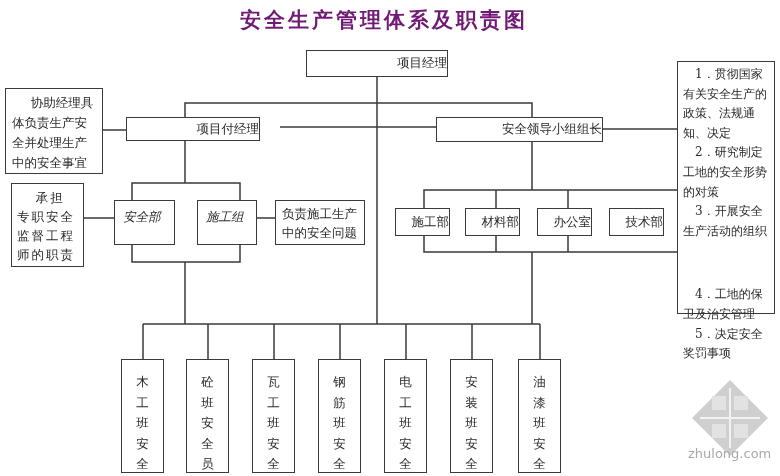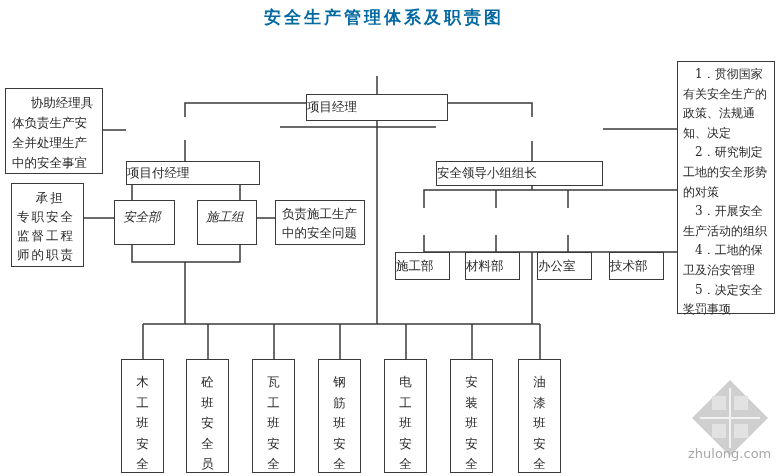--- a/index.html
+++ b/index.html
@@ -1,22 +1,22 @@
 <!DOCTYPE html>
 <html><head>
   <meta charset="utf-8">
   <style>
     html, body { margin: 0; padding: 0; background: #ffffff; }
     body { width: 780px; height: 476px; position: relative; overflow: hidden;
            font-family: "DejaVu Serif", "Liberation Serif", serif; color: #2a2a2a; }
     .title { position: absolute; left: 0; width: 768px; top: 6px; text-align: center;
-             font-size: 17px; font-weight: bold; letter-spacing: 3px; color: #0369a1; }
+             font-size: 21px; font-weight: bold; letter-spacing: 3px; color: #701a75; }
     .box { position: absolute; border: 1.6px solid #3a3a3a; background: #fff; box-sizing: border-box;
            font-size: 12.5px; color: #2a2a2a; }
-    .center { display: flex; align-items: center; justify-content: flex-start; margin-top: 44px; }
+    .center { display: flex; align-items: center; justify-content: flex-end; }
     .para { padding: 4px 6px; line-height: 20px; }
     .notes { padding: 3px 5px; line-height: 19.6px; font-size: 12px; }
     .notes div { white-space: normal; }
     .vert { display: flex; flex-direction: column; align-items: center; padding-top: 12px; }
     .vert span { display: block; line-height: 20.5px; font-size: 12.5px; }
     .topleft { display:block; padding: 8px 8px; font-style: italic; }
     svg.lines { position: absolute; left: 0; top: 0; }
     .wm { position: absolute; left: 690px; top: 378px; width: 80px; height: 80px; }
     .wm-text { position: absolute; left: 688px; top: 446px; font-family: "DejaVu Sans", sans-serif;
                font-size: 13px; color: #a8a8a8; }
@@ -81,21 +81,21 @@
 </div>
 
 <div class="box center" style="left:436px; top:117px; width:167px; height:25px;">
   <span>安全领导小组组长</span>
 </div>
 
 <div class="box notes" style="left:677px; top:61px; width:98px; height:253px;">
   <div style="text-indent:1em;">1．贯彻国家有关安全生产的政策、法规通知、决定</div>
   <div style="text-indent:1em;">2．研究制定工地的安全形势的对策</div>
   <div style="text-indent:1em;">3．开展安全生产活动的组织</div>
-  <div style="text-indent:1em;">4．工地的保卫及治安管理</div>
+  <div style="text-indent:1em;margin-top:44px;">4．工地的保卫及治安管理</div>
   <div style="text-indent:1em;">5．决定安全奖罚事项</div>
 </div>
 
 <div class="box para" style="left:11px; top:183px; width:73px; height:84px; padding:4px 5px; line-height:19px; text-indent:1.5em; letter-spacing:2px;">
   <span>承担专职安全监督工程师的职责</span>
 </div>
 
 <div class="box topleft" style="left:114px; top:200px; width:61px; height:45px;">
   <span>安全部</span>
 </div>

